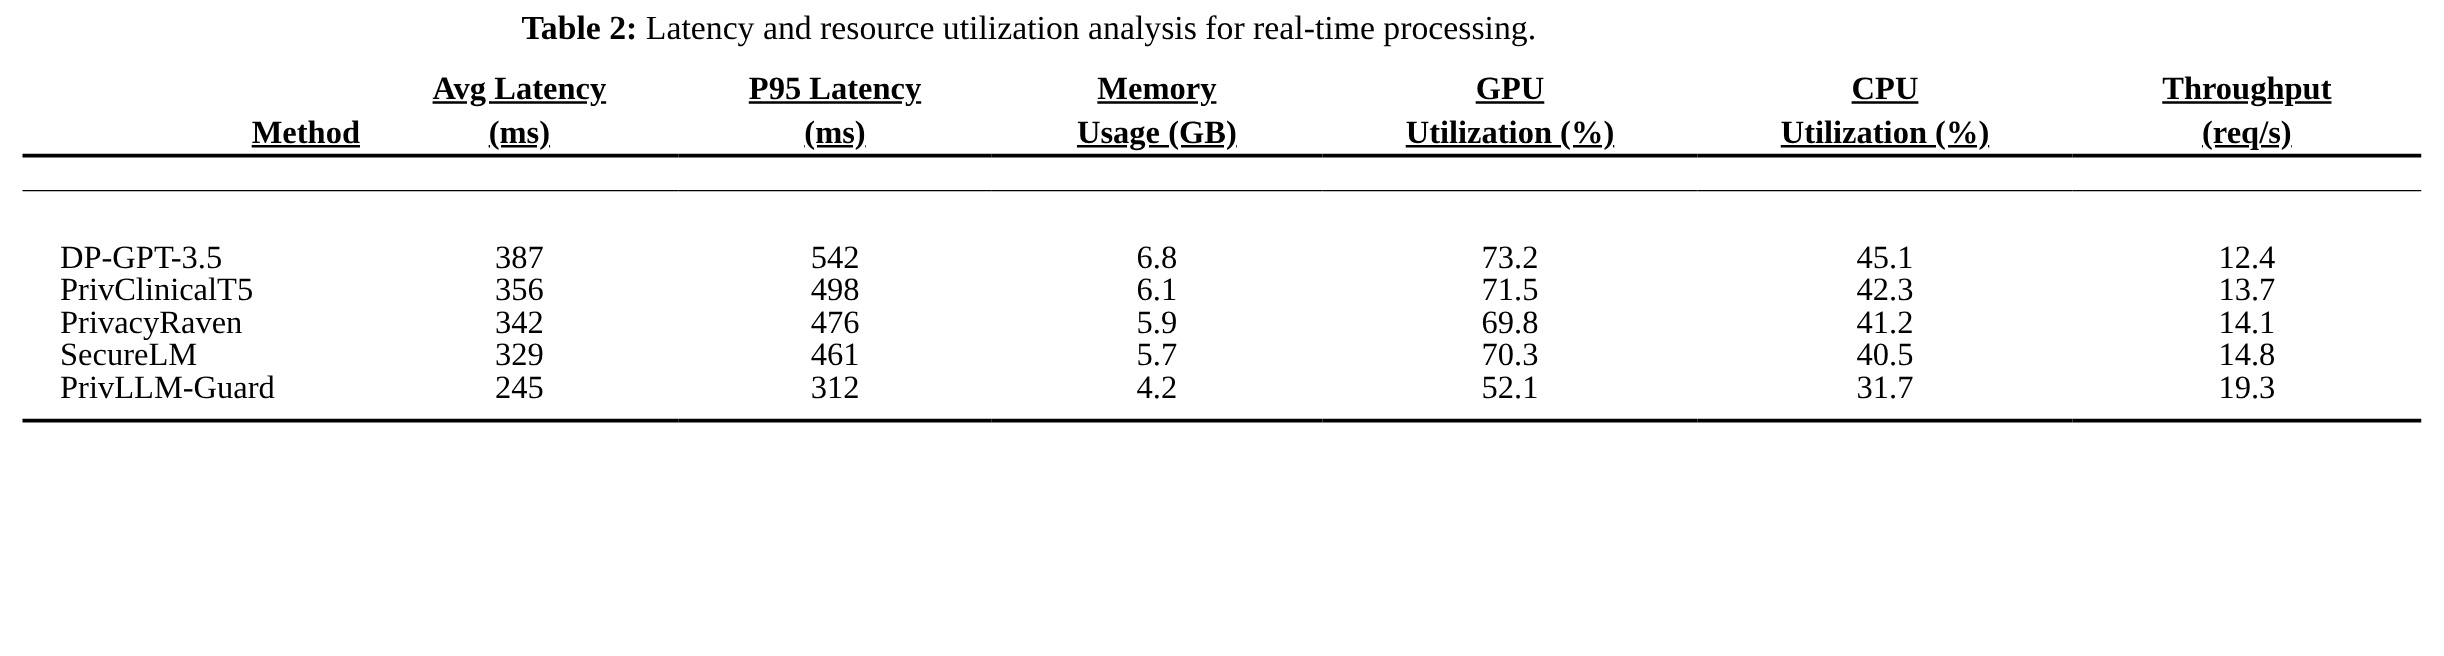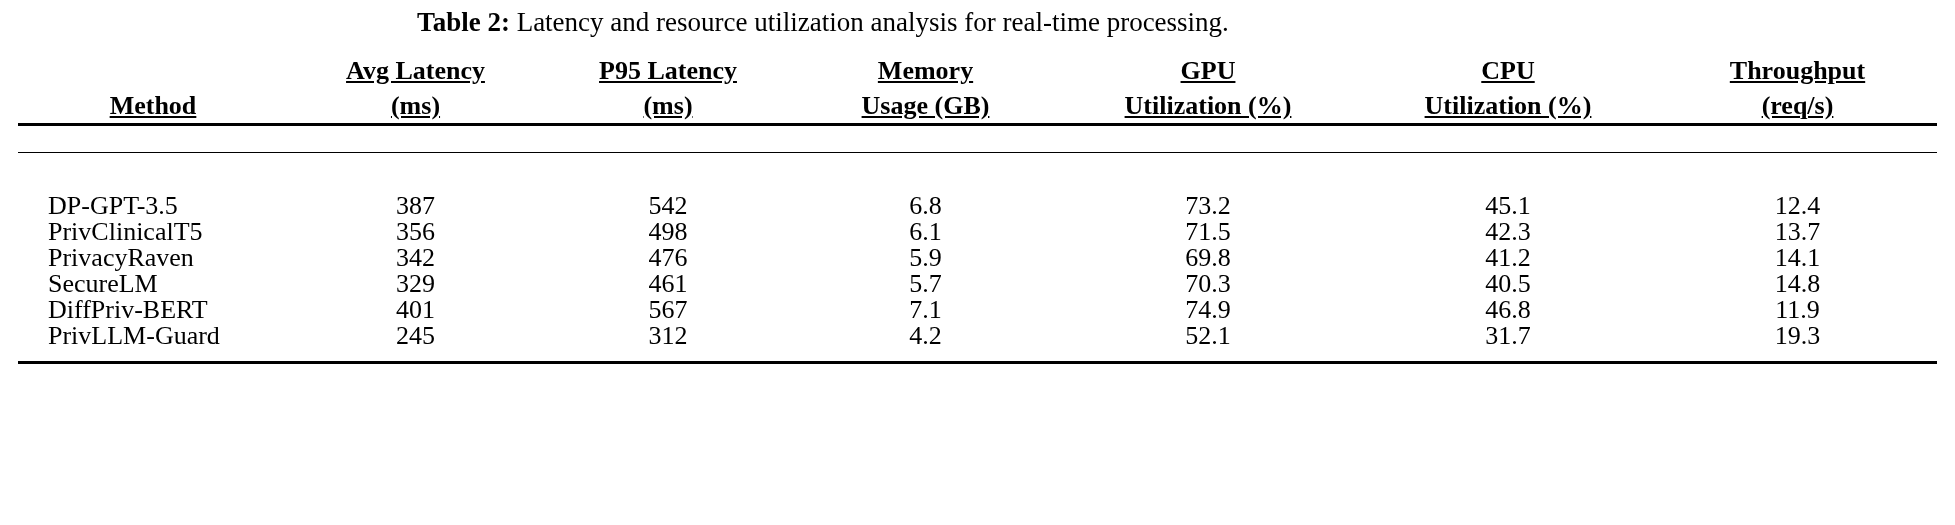--- a/index.html
+++ b/index.html
@@ -65,21 +65,21 @@
     font-size: 26px;
     vertical-align: bottom;
     padding-top: 16px;
     padding-bottom: 12px;
     line-height: 1.32;
     text-decoration: underline;
   }
   thead th .l1 { display: block; }
   thead th .l2 { display: block; text-align: center; }
   th.col-method {
-    text-align: center;
+    text-align: right;
     padding-left: 30px;
   }
   th.col-num {
     text-align: center;
   }
   tbody td {
     font-size: 26px;
     line-height: 1.0;
     padding-top: 10px;
     padding-bottom: 10px;
@@ -192,29 +192,20 @@
       <tr>
         <td class="cell-method">SecureLM</td>
         <td>329</td>
         <td>461</td>
         <td>5.7</td>
         <td>70.3</td>
         <td>40.5</td>
         <td>14.8</td>
       </tr>
       <tr>
-        <td class="cell-method">DiffPriv-BERT</td>
-        <td>401</td>
-        <td>567</td>
-        <td>7.1</td>
-        <td>74.9</td>
-        <td>46.8</td>
-        <td>11.9</td>
-      </tr>
-      <tr>
         <td class="cell-method">PrivLLM-Guard</td>
         <td>245</td>
         <td>312</td>
         <td>4.2</td>
         <td>52.1</td>
         <td>31.7</td>
         <td>19.3</td>
       </tr>
     </tbody>
 

